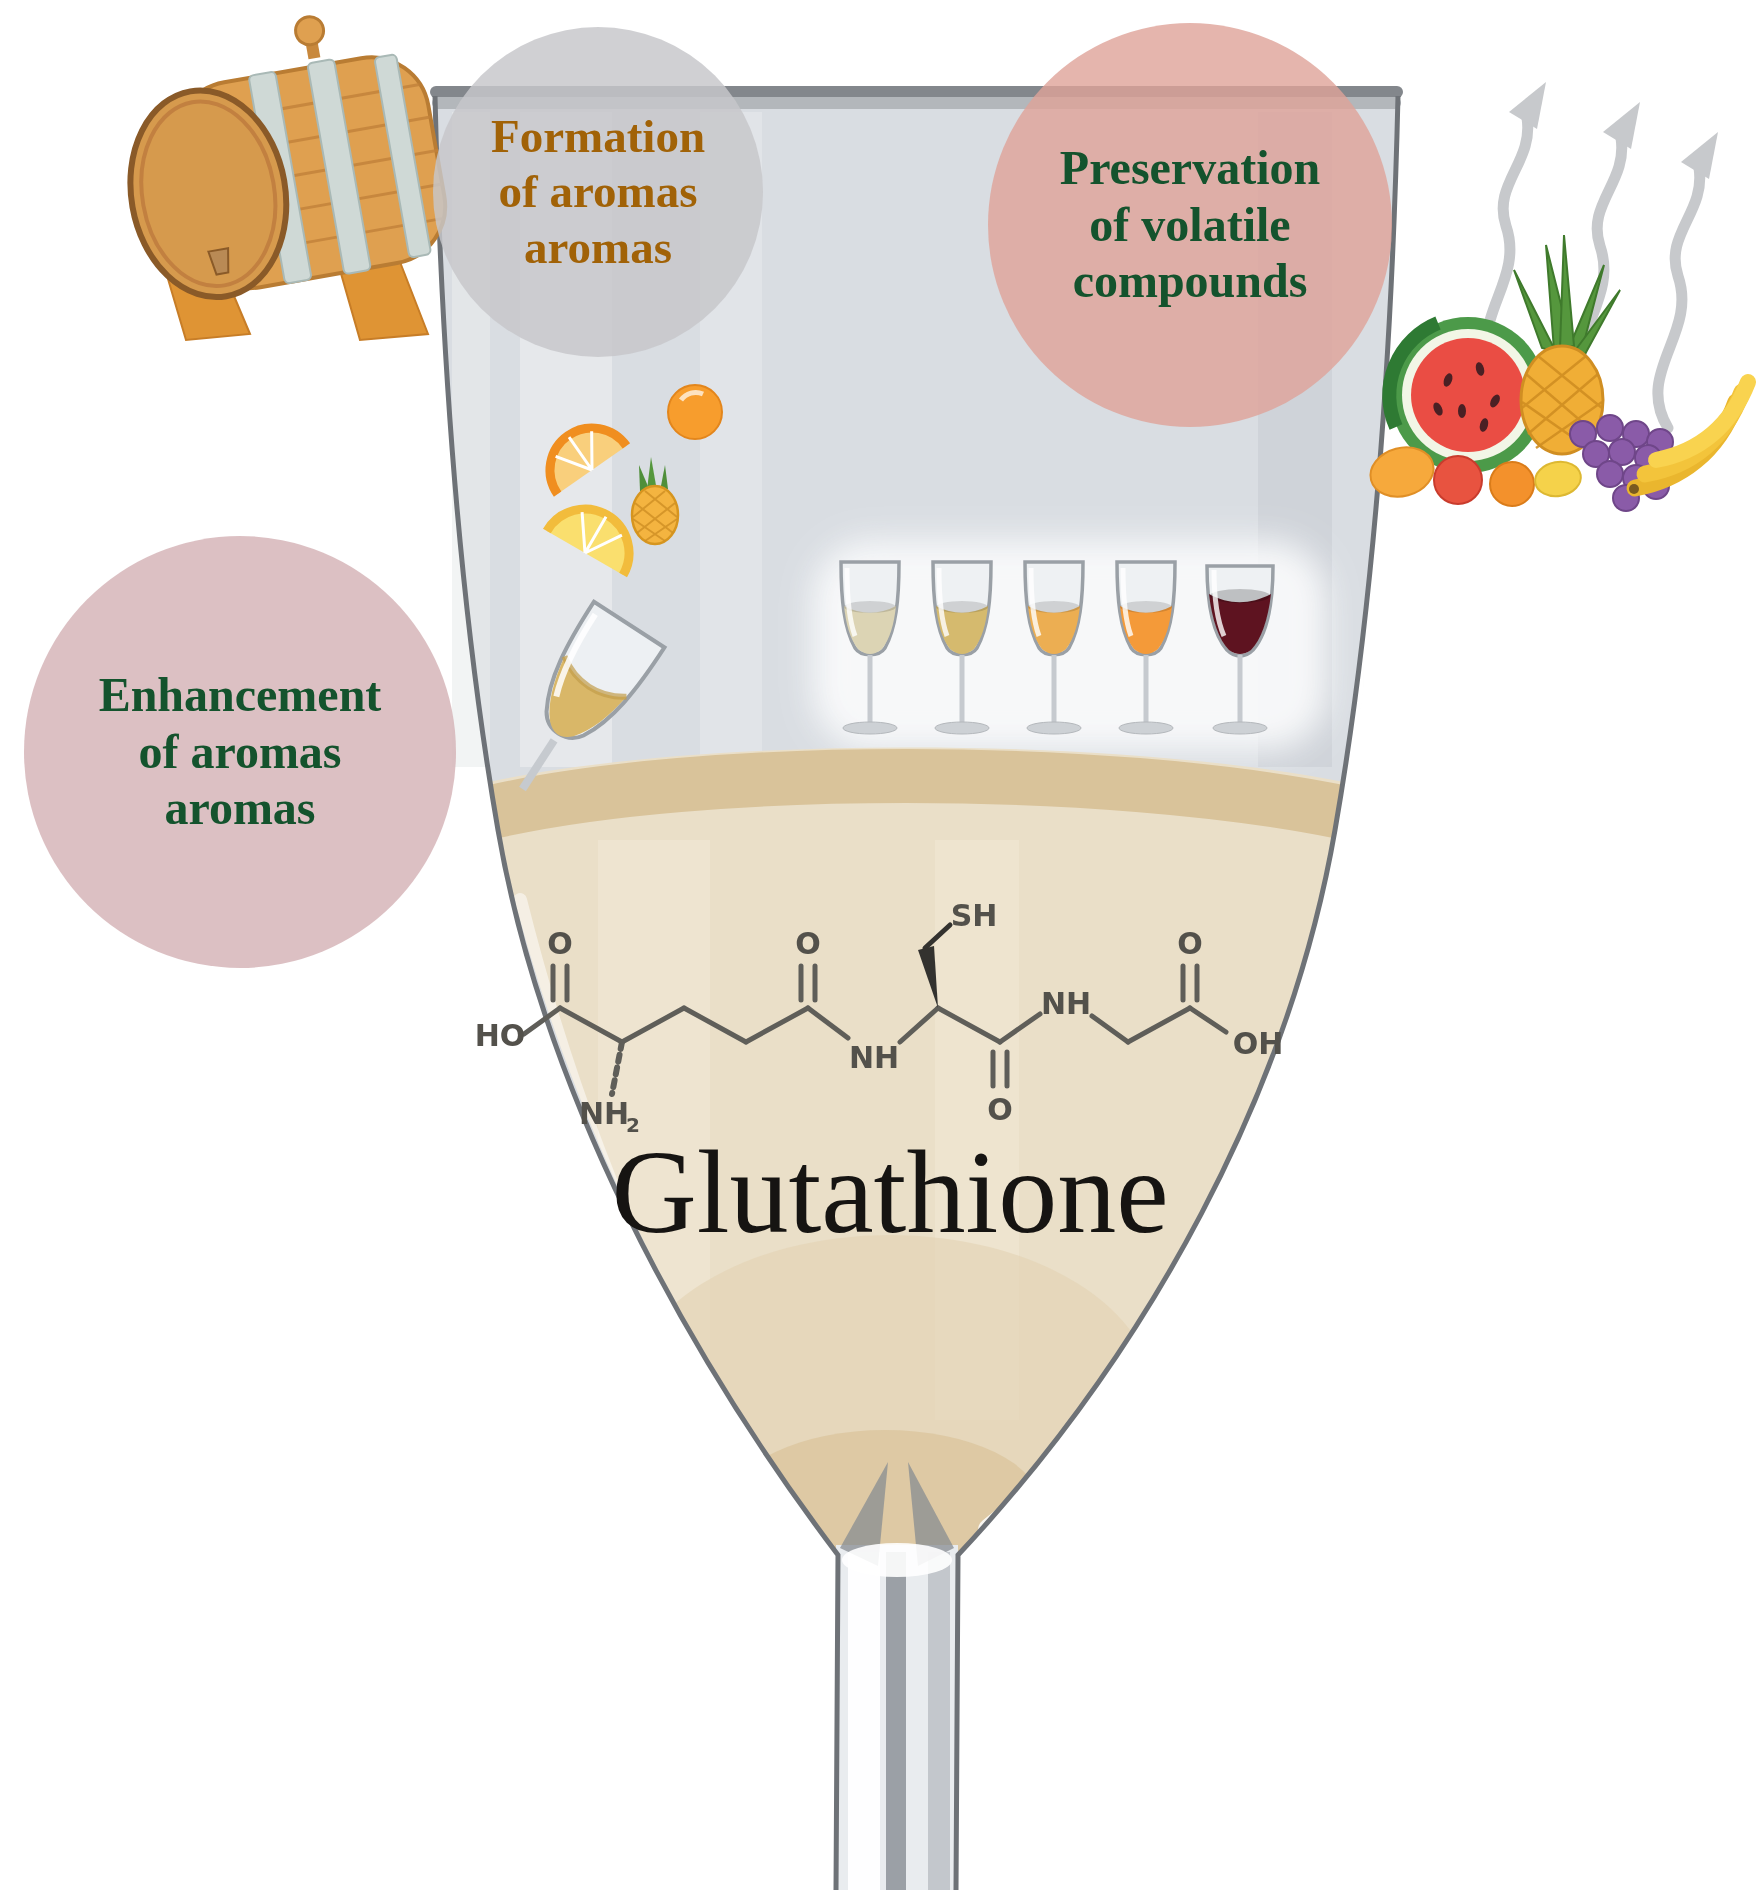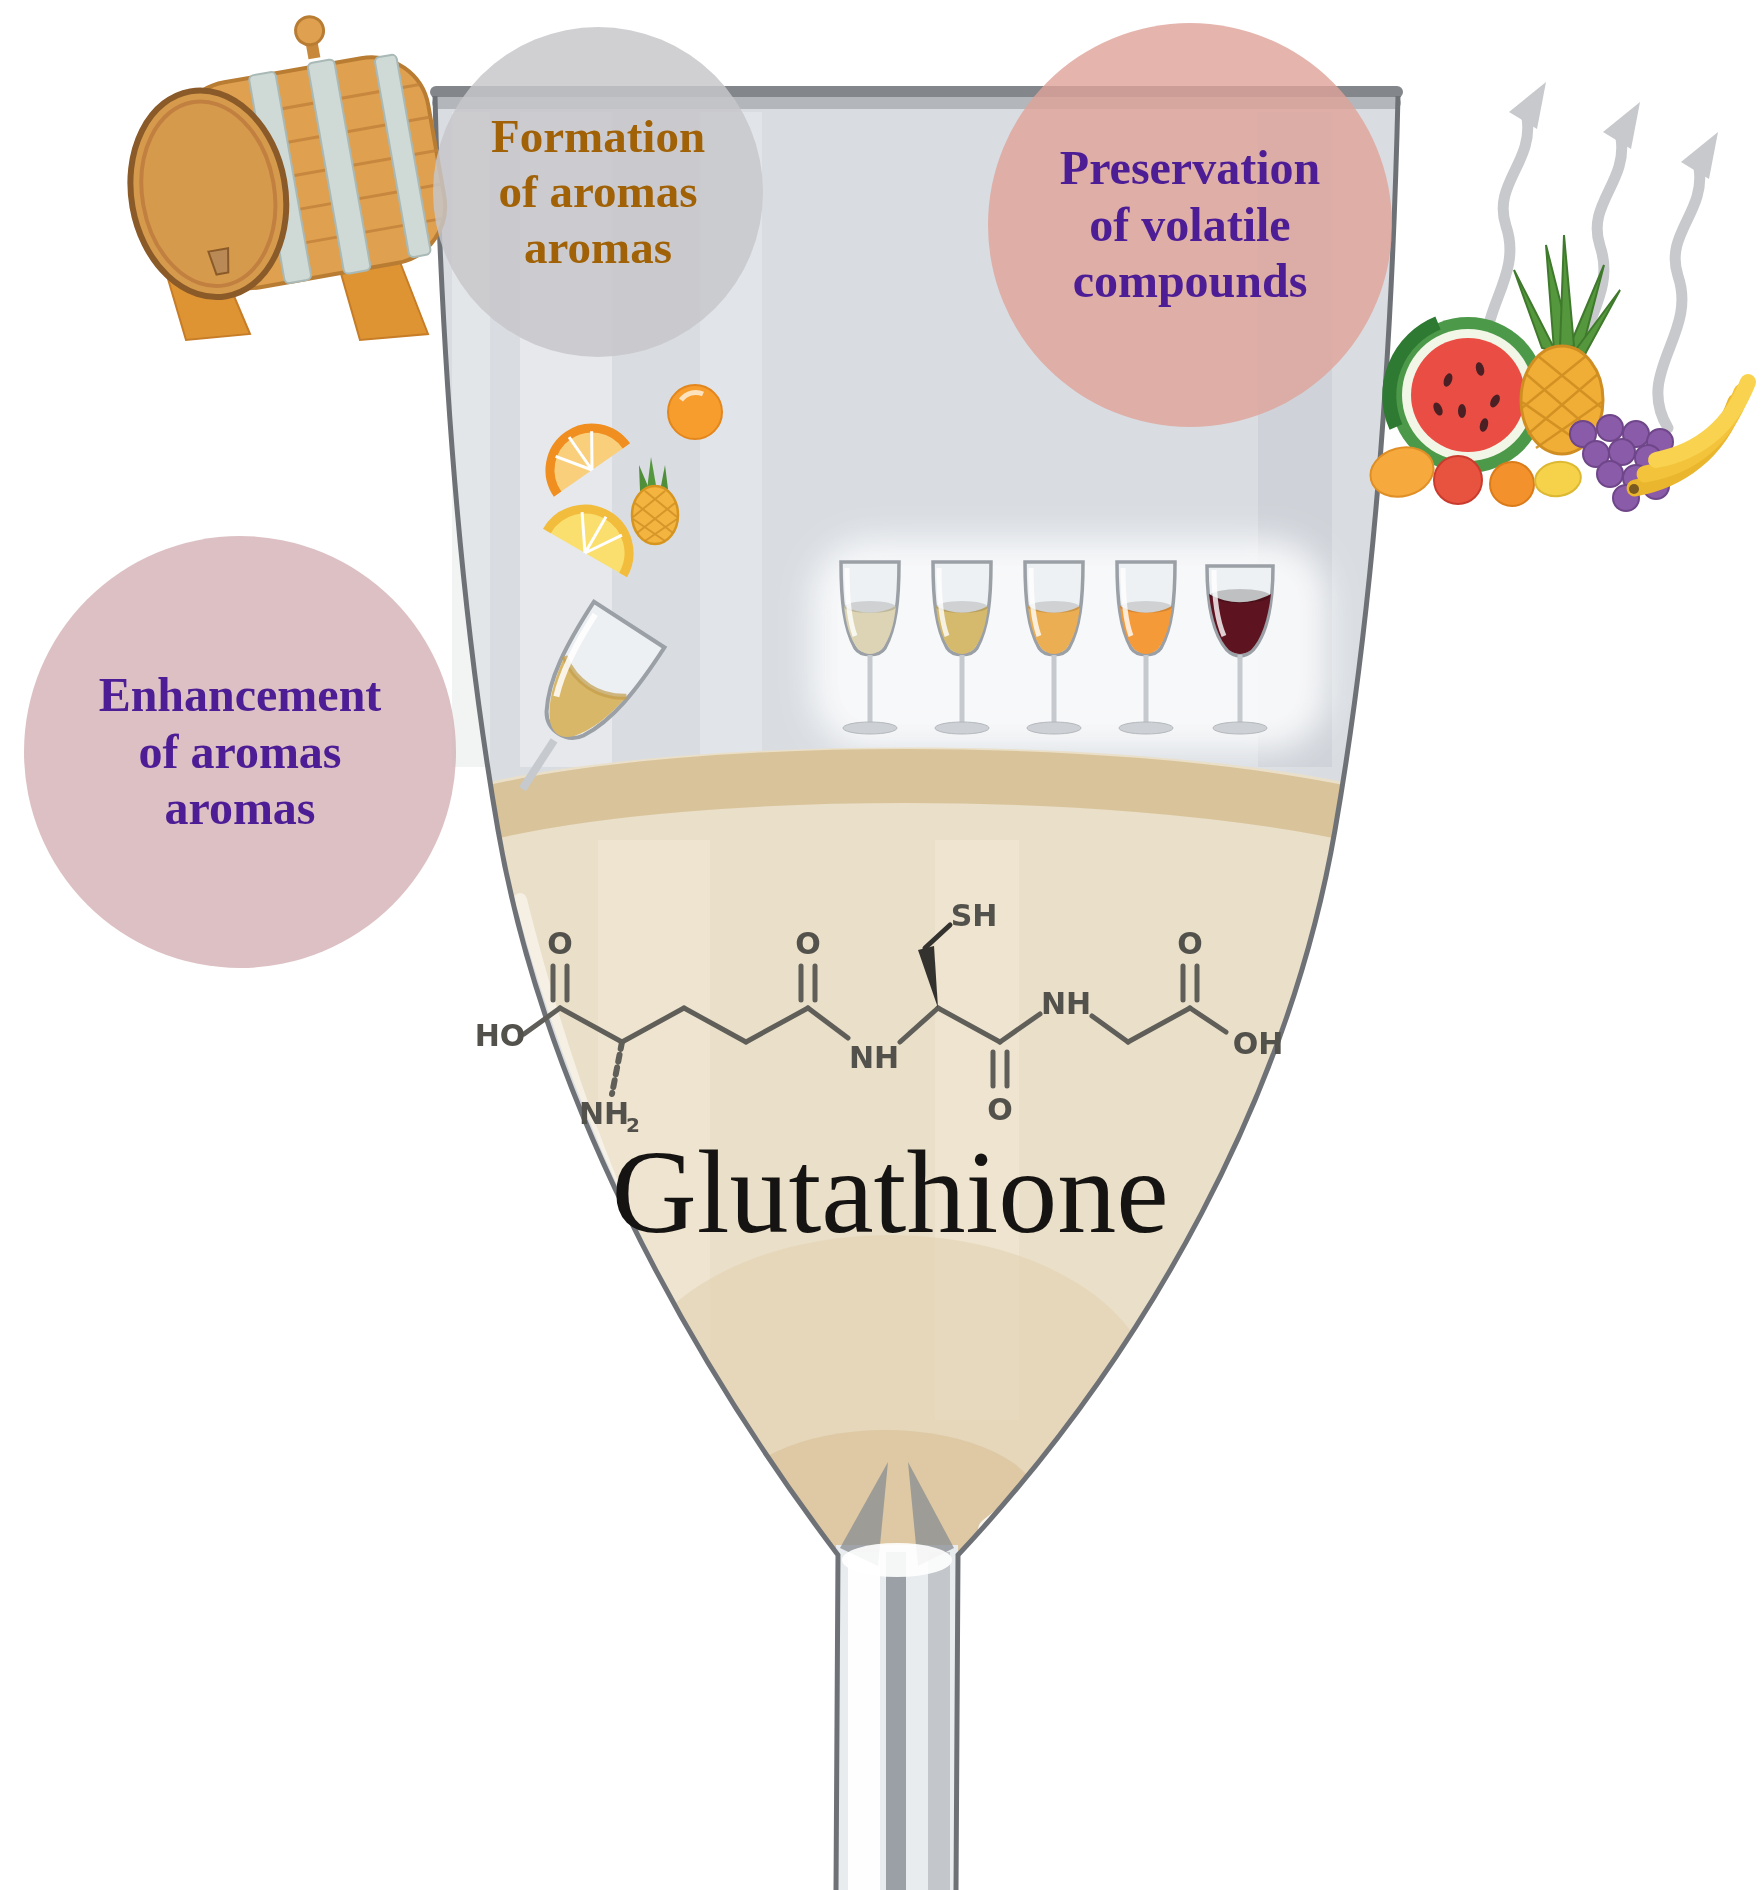--- a/index.html
+++ b/index.html
@@ -1,21 +1,21 @@
 <!DOCTYPE html>
 <html><head>
 <meta charset="utf-8">
 <style>
   html,body{margin:0;padding:0;background:#fff;}
   .stage{position:relative;width:1761px;height:1890px;background:#ffffff;overflow:hidden;
          font-family:"Liberation Serif",serif;}
   .scene{position:absolute;left:0;top:0;}
   .bubble{position:absolute;border-radius:50%;display:flex;flex-direction:column;
           align-items:center;justify-content:center;text-align:center;
-          font-family:"Liberation Serif",serif;font-weight:bold;color:#4c1d95;}
+          font-family:"Liberation Serif",serif;font-weight:bold;color:#14532d;}
   .bubble span{display:block;line-height:1.18;}
   #b-formation{left:433px;top:27px;width:330px;height:330px;
                background:rgba(199,199,202,0.83);font-size:47px;color:#a16207;}
   #b-preservation{left:988px;top:23px;width:404px;height:404px;
                background:rgba(223,163,152,0.80);font-size:48px;}
   #b-enhancement{left:24px;top:536px;width:432px;height:432px;
                background:rgba(214,181,184,0.85);font-size:48px;}
   #b-colour{left:1294px;top:506px;width:412px;height:412px;
                background:rgba(244,164,126,0.88);font-size:50px;}
   .atom{font-family:"DejaVu Sans",sans-serif;font-weight:bold;fill:#53514b;}

